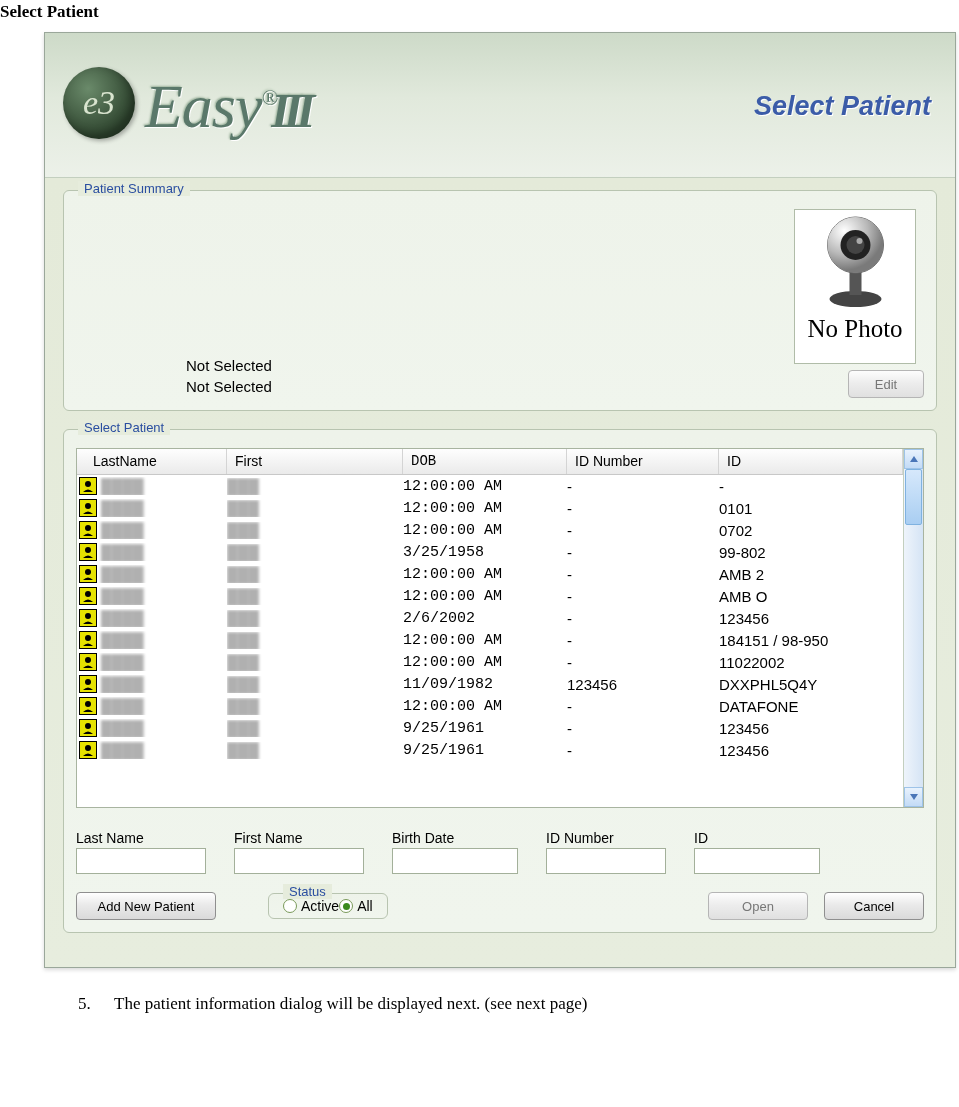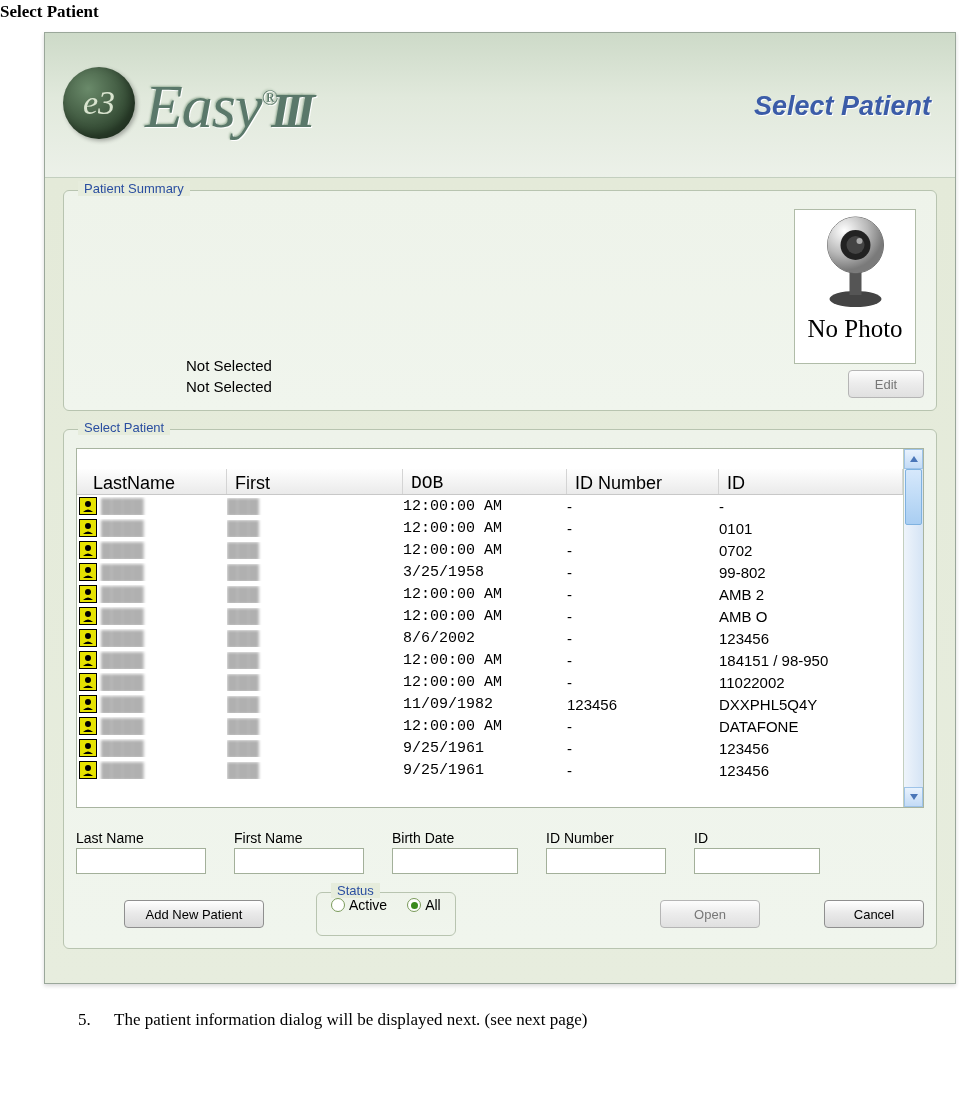--- a/index.html
+++ b/index.html
@@ -163,38 +163,37 @@
     min-width: 76px;
     height: 28px;
     background: linear-gradient(#fdfdfd, #ededed 45%, #e0e0e0);
     border: 1px solid #b5b5b5;
     border-radius: 4px;
     font-size: 13px;
     color: #777;
     cursor: pointer;
     padding: 0 12px;
   }
-  .win-btn.enabled { color: #000; background: linear-gradient(#ffffff, #eaeaea 45%, #dadada); border-color: #8f8f8f; margin-left: 48px;}
+  .win-btn.enabled { color: #000; background: linear-gradient(#ffffff, #eaeaea 45%, #dadada); border-color: #8f8f8f;}
 
   
   .listview {
     border: 1px solid #a8b4a0;
     background: #fff;
     height: 360px;
     display: flex;
   }
   .listview-main { flex:1; display:flex; flex-direction:column; overflow:hidden;}
   .lv-header {
     display: flex;
     background: linear-gradient(#fefefe, #eaeaea);
     border-bottom: 1px solid #c8c8c8;
-    font-size: 18px;
+    font-size: 14px;
     height: 26px;
     flex: 0 0 26px;
-    margin-top: 20px;
   }
   .lv-header > div {
     border-right: 1px solid #d4d4d4;
     padding: 4px 8px;
     white-space: nowrap;
   }
   .col-last  { width: 150px; padding-left: 16px !important; }
   .col-first { width: 176px; }
   .col-dob   { width: 164px; font-family: Liberation Mono, monospace; }
   .col-idn   { width: 152px; }
@@ -261,24 +260,24 @@
 
   .bottom-row {
     display:flex;
     align-items:center;
     margin-top: 18px;
     gap: 16px;
   }
   .status-group {
     border: 1px solid #b8c4b0;
     border-radius: 6px;
-    padding: 4px 14px 22px 14px;
+    padding: 4px 14px 4px 14px;
     position: relative;
     background: linear-gradient(#eef3ea, #f0f5ed);
-    display:flex; gap: 20px; align-items:center;
+    display:flex; align-items:center;
     margin-left: 36px;
   }
   .status-group .groupbox-legend { font-size: 13px; }
   .radio-wrap { display:flex; align-items:center; gap:4px; font-size:14px;}
   .radio-dot {
     width: 14px; height: 14px; border-radius: 50%;
     border: 1px solid #7a9a5a; background: #fff;
     display:flex; align-items:center; justify-content:center;
   }
   .radio-dot.checked::after {
@@ -462,21 +461,21 @@
                   <div class="col-last">
                     <span class="row-icon">
                       <svg viewBox="0 0 14 14">
                         <circle cx="7" cy="5" r="3" fill="#000"></circle>
                         <path d="M2 13 Q7 8 12 13 Z" fill="#000"></path>
                       </svg>
                     </span>
                     <span class="blur">████</span>
                   </div>
                   <div class="col-first"><span class="blur">███</span></div>
-                  <div class="col-dob">8/6/2002</div>
+                  <div class="col-dob">2/6/2002</div>
                   <div class="col-idn">-</div>
                   <div class="col-id">123456</div>
                 </div>
                 <div class="lv-row">
                   <div class="col-last">
                     <span class="row-icon">
                       <svg viewBox="0 0 14 14">
                         <circle cx="7" cy="5" r="3" fill="#000"></circle>
                         <path d="M2 13 Q7 8 12 13 Z" fill="#000"></path>
                       </svg>

